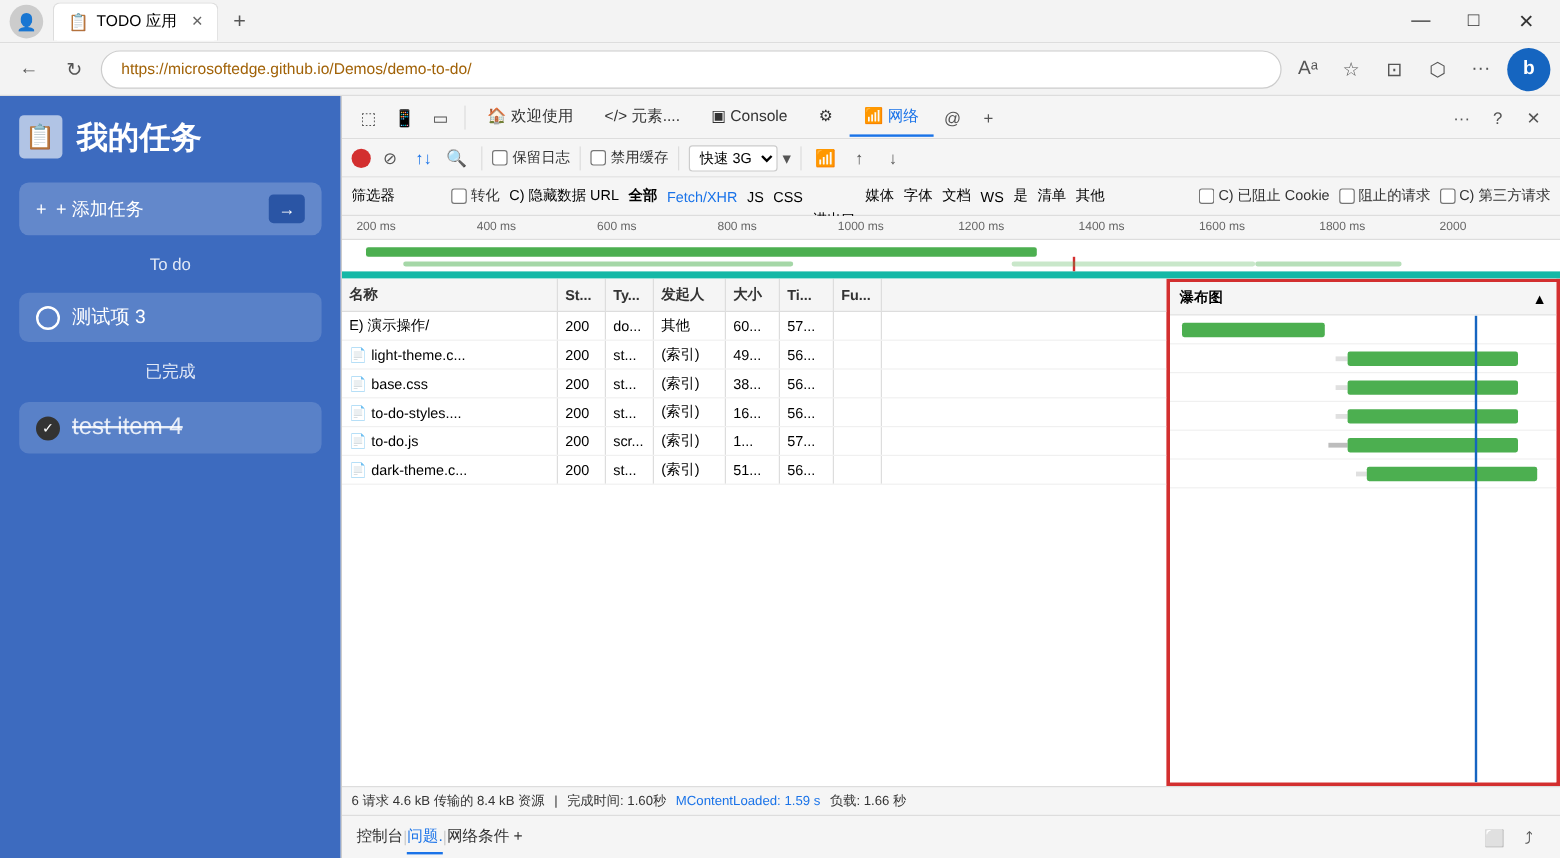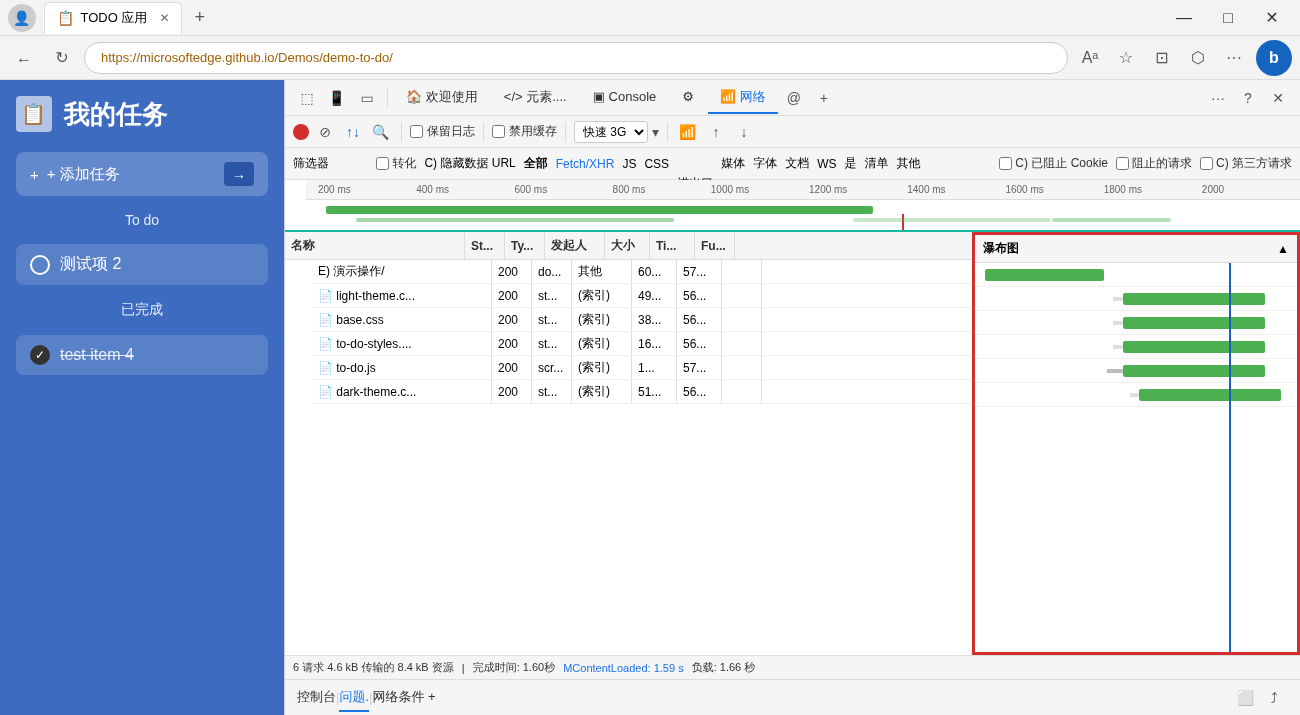--- a/index.html
+++ b/index.html
@@ -41,21 +41,21 @@
 
     .section-label { color: rgba(255,255,255,0.85); font-size: 14px; text-align: center; margin: 4px 0; }
 
     .todo-item { display: flex; align-items: center; gap: 10px; background: rgba(255,255,255,0.15); border-radius: 8px; padding: 10px 14px; cursor: pointer; }
     .todo-item-circle { width: 20px; height: 20px; border-radius: 50%; border: 2px solid #fff; flex-shrink: 0; }
     .todo-item-text { color: #fff; font-size: 16px; }
 
     .completed-label { color: rgba(255,255,255,0.85); font-size: 14px; text-align: center; margin: 4px 0; }
     .todo-item-done { display: flex; align-items: center; gap: 10px; background: rgba(255,255,255,0.15); border-radius: 8px; padding: 10px 14px; cursor: pointer; }
     .done-circle { width: 20px; height: 20px; border-radius: 50%; background: #333; border: 2px solid #333; display: flex; align-items: center; justify-content: center; flex-shrink: 0; color: #fff; font-size: 12px; }
-    .done-text { color: rgba(255,255,255,0.85); font-size: 16px; text-decoration: line-through; }
+    .done-text { color: rgba(255,255,255,0.85); font-size: 20px; text-decoration: line-through; }
 
     
     .devtools-panel { flex: 1; background: #fff; display: flex; flex-direction: column; border-left: 1px solid #ccc; overflow: hidden; }
 
     
     .devtools-toolbar { height: 36px; background: #f5f5f5; display: flex; align-items: center; padding: 0 8px; gap: 2px; border-bottom: 1px solid #ddd; flex-shrink: 0; }
     .dt-tab { padding: 6px 12px; font-size: 13px; cursor: pointer; color: #333; border-bottom: 2px solid transparent; }
     .dt-tab.active { border-bottom: 2px solid #1a73e8; color: #1a73e8; }
     .dt-icon { width: 28px; height: 28px; display: flex; align-items: center; justify-content: center; cursor: pointer; font-size: 14px; color: #555; border-radius: 3px; }
     .dt-sep { width: 1px; height: 20px; background: #ddd; margin: 0 4px; }
@@ -67,40 +67,40 @@
     .bar2-checkbox { display: flex; align-items: center; gap: 4px; font-size: 12px; color: #333; cursor: pointer; }
     .speed-select { font-size: 12px; padding: 2px 4px; border: 1px solid #ccc; border-radius: 3px; background: #fff; }
     .speed-arrow { font-size: 14px; color: #555; cursor: pointer; }
     .bar2-btn { width: 24px; height: 24px; display: flex; align-items: center; justify-content: center; cursor: pointer; font-size: 14px; color: #555; }
 
     
     .filter-bar { height: 32px; background: #f5f5f5; display: flex; align-items: center; padding: 0 8px; gap: 8px; border-bottom: 1px solid #ddd; flex-shrink: 0; font-size: 12px; }
     .filter-checkbox { display: flex; align-items: center; gap: 3px; color: #333; cursor: pointer; }
 
     
-    .timeline-area { height: 52px; background: #fff; border-bottom: 2px solid #14b8a6; flex-shrink: 0; position: relative; overflow: hidden; padding-left: 21px; }
+    .timeline-area { height: 52px; background: #fff; border-bottom: 6px solid #14b8a6; flex-shrink: 0; position: relative; overflow: hidden; }
     .timeline-ruler { height: 20px; background: #f5f5f5; border-bottom: 1px solid #ddd; display: flex; align-items: center; padding-left: 8px; }
     .waterfall-mini { height: 32px; position: relative; background: #fff; }
 
     
     .network-table-area { flex: 1; display: flex; overflow: hidden; }
     .network-left { width: 690px; flex-shrink: 0; display: flex; flex-direction: column; overflow: hidden; border-right: 3px solid #d32f2f; }
     .network-right { flex: 1; border: 3px solid #d32f2f; border-left: none; display: flex; flex-direction: column; overflow: hidden; }
 
     .table-header { height: 28px; background: #f5f5f5; display: flex; align-items: center; border-bottom: 1px solid #ddd; font-size: 12px; color: #333; font-weight: 600; flex-shrink: 0; }
     .col { padding: 0 6px; overflow: hidden; white-space: nowrap; text-overflow: ellipsis; border-right: 1px solid #ddd; height: 100%; display: flex; align-items: center; }
     .col-name { width: 180px; }
     .col-st { width: 40px; }
     .col-ty { width: 40px; }
     .col-init { width: 60px; }
     .col-size { width: 45px; }
     .col-time { width: 45px; }
     .col-fu { width: 40px; }
 
-    .table-row { height: 24px; display: flex; align-items: flex-end; border-bottom: 1px solid #f0f0f0; font-size: 12px; cursor: pointer; margin-left: 27px; }
+    .table-row { height: 24px; display: flex; align-items: flex-end; border-bottom: 1px solid #f0f0f0; font-size: 12px; cursor: pointer; }
     .table-row .col { height: 100%; }
 
     .waterfall-header { height: 28px; background: #f5f5f5; border-bottom: 1px solid #ddd; display: flex; align-items: center; justify-content: space-between; padding: 0 8px; font-size: 12px; font-weight: 600; flex-shrink: 0; }
     .waterfall-content { flex: 1; position: relative; overflow: hidden; }
 
     
     .wf-row { height: 24px; display: flex; align-items: center; position: relative; border-bottom: 1px solid #f0f0f0; }
 
     
     .devtools-status { height: 24px; background: #f5f5f5; border-top: 1px solid #ddd; display: flex; align-items: center; padding: 0 8px; font-size: 11px; color: #333; flex-shrink: 0; gap: 8px; }
@@ -161,21 +161,21 @@
           <span>+</span>
           <span>+ 添加任务</span>
         </div>
         <div class="add-task-arrow">→</div>
       </div>
 
       <div class="section-label">To do</div>
 
       <div class="todo-item">
         <div class="todo-item-circle"></div>
-        <span class="todo-item-text">测试项 2</span>
+        <span class="todo-item-text">测试项 3</span>
       </div>
 
 
       <div class="completed-label">已完成</div>
 
       <div class="todo-item-done">
         <div class="done-circle">✓</div>
         <span class="done-text">test item 4</span>
       </div>
     </div>

